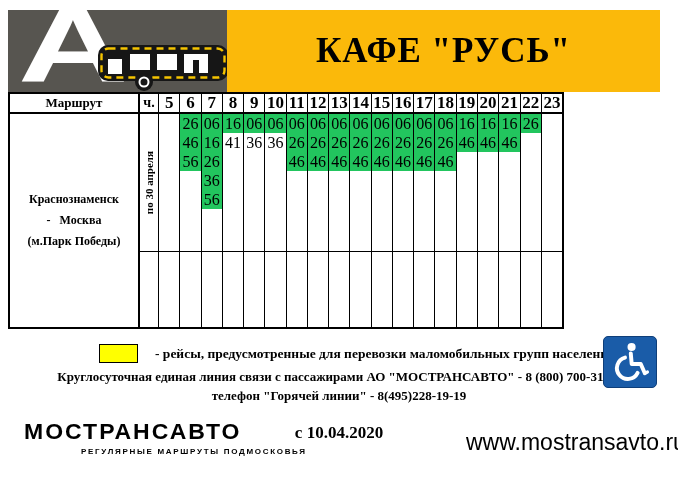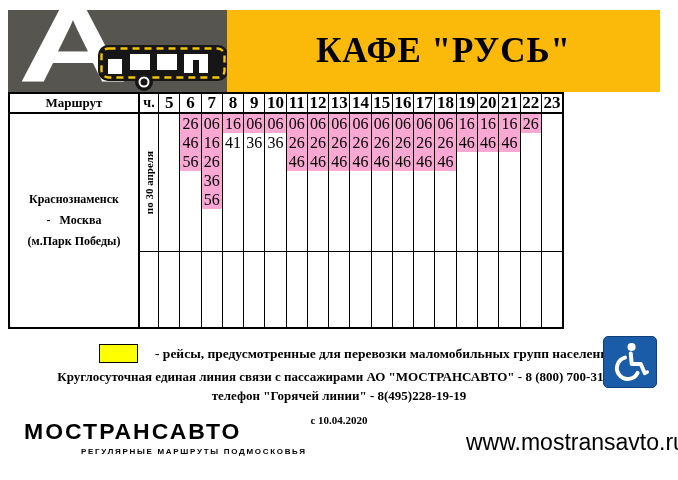--- a/index.html
+++ b/index.html
@@ -37,30 +37,30 @@
   .tt-col-validity{flex:none;width:19px;}
   .tt-cell-head{height:20px;flex:none;border-bottom:2px solid #000;box-sizing:border-box;
     text-align:center;font-weight:bold;font-size:17px;line-height:17px;overflow:hidden;}
   .tt-cell-head.small{font-size:14px;line-height:18px;}
   .tt-cell-mins{height:138px;flex:none;border-bottom:1.5px solid #000;box-sizing:border-box;}
   .tt-cell-validity{height:138px;flex:none;border-bottom:1.5px solid #000;box-sizing:border-box;
     display:flex;align-items:center;justify-content:center;}
   .validity-text{writing-mode:vertical-rl;transform:rotate(180deg);font-weight:bold;font-size:11px;white-space:nowrap;}
   .tt-cell-empty{flex:1;}
   .min{display:block;height:19px;line-height:19px;font-size:16px;text-align:center;}
-  .min.hl{background:#f9a8d4;}
+  .min.hl{background:#22c55e;}
   
   .legend{position:absolute;left:99px;top:344px;display:flex;align-items:center;}
   .legend-swatch{width:37px;height:17px;background:#FFFF00;border:1.5px solid #000;margin-right:17px;flex:none;}
   .legend-text{font-weight:bold;font-size:13.5px;white-space:nowrap;}
   
   .info{position:absolute;left:0;top:369px;width:678px;text-align:center;font-weight:bold;}
   .info-line{font-size:13px;line-height:15px;}
   .info-line.l1{margin-bottom:4px;}
-  .info-date{font-size:11px;line-height:15px;margin-top:10px;}
+  .info-date{font-size:17px;line-height:15px;margin-top:22px;}
   
   .brand{position:absolute;left:24px;top:422px;font-family:"Liberation Sans",sans-serif;}
   .brand-name{font-weight:bold;font-size:23px;letter-spacing:2px;line-height:22px;transform:scaleY(0.92);transform-origin:left top;white-space:nowrap;}
   .brand-tagline{font-weight:bold;font-size:8px;letter-spacing:1.7px;margin:3px 0 0 21px;white-space:nowrap;padding-left:36px;}
   .website{position:absolute;left:466px;top:429px;font-family:"Liberation Sans",sans-serif;font-size:23px;white-space:nowrap;}
   
   .access-box{position:absolute;left:603px;top:336px;width:54px;height:52px;background:#1A5CA8;
     border:1px solid #0e3e79;border-radius:5px;box-sizing:border-box;
     display:flex;align-items:center;justify-content:center;}
 </style>

